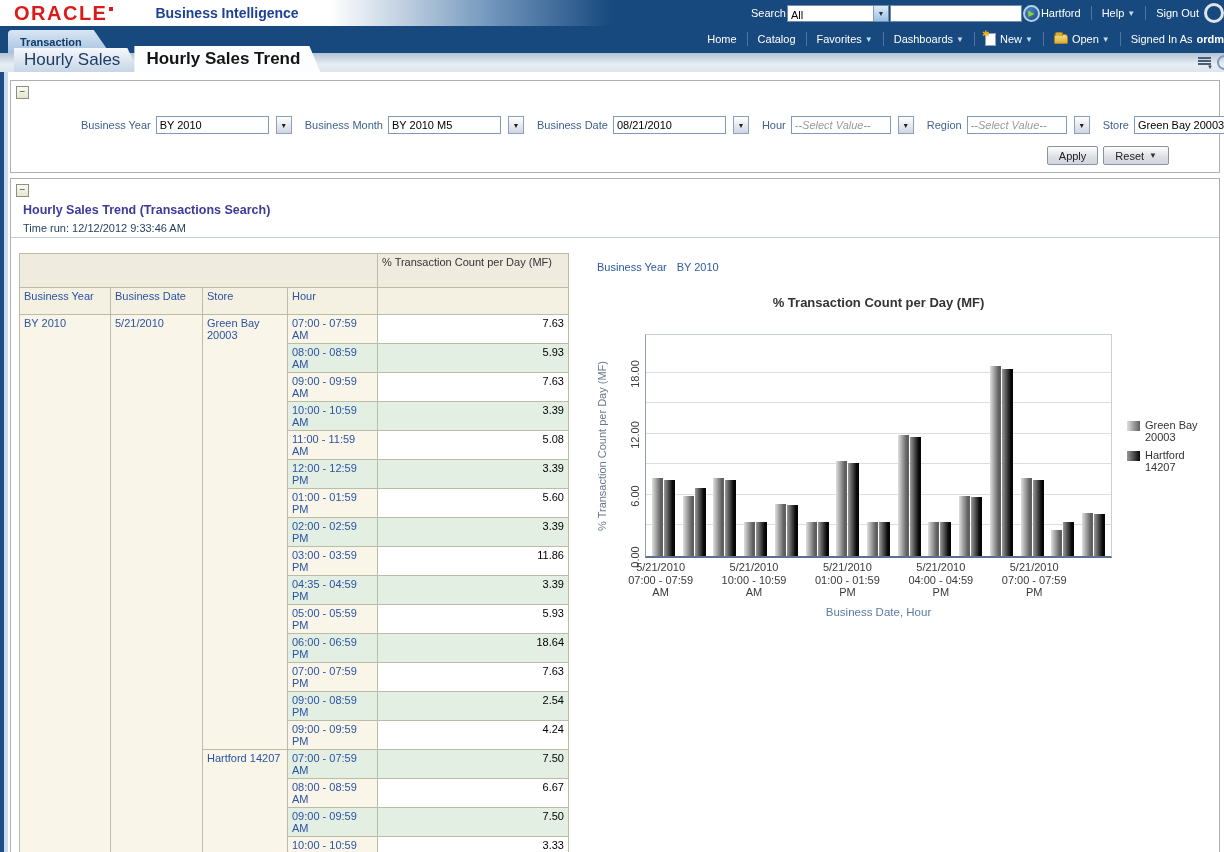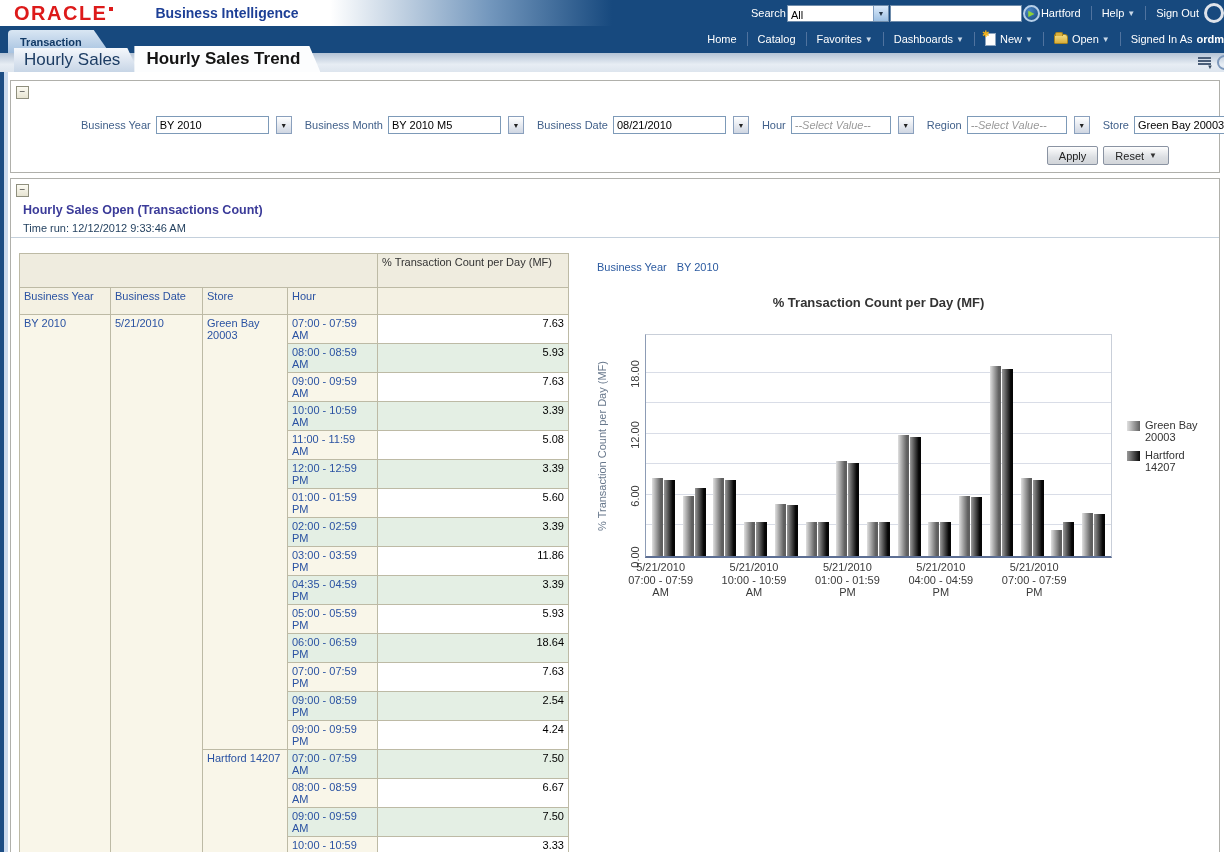--- a/index.html
+++ b/index.html
@@ -240,21 +240,21 @@
       </div>
     <div class="btn">
         <span>Reset</span>
         <span class="chev2">▼</span>
       </div>
   </div>
 </div>
 
 <div class="box results-box">
   <div class="collapse-btn">−</div>
-  <div class="sec-title">Hourly Sales Open (Transactions Count)</div>
+  <div class="sec-title">Hourly Sales Trend (Transactions Search)</div>
   <div class="sec-time">Time run: 12/12/2012 9:33:46 AM</div>
   <div class="sec-rule"></div>
 
   <div class="results-body">
 
     <div class="tbl-wrap">
       <table class="tbl">
         <colgroup>
             <col style="width:91px">
             <col style="width:92px">
@@ -477,15 +477,16 @@
             <div>5/21/2010</div>
             <div>04:00 - 04:59</div>
             <div>PM</div>
           </div>
           <div class="xtick" style="left: 389.2px;">
             <div>5/21/2010</div>
             <div>07:00 - 07:59</div>
             <div>PM</div>
           </div>
         </div>
+      <div class="xtitle">Business Date, Hour</div>
     </div>
   </div>
 </div>
 
 </body></html>

